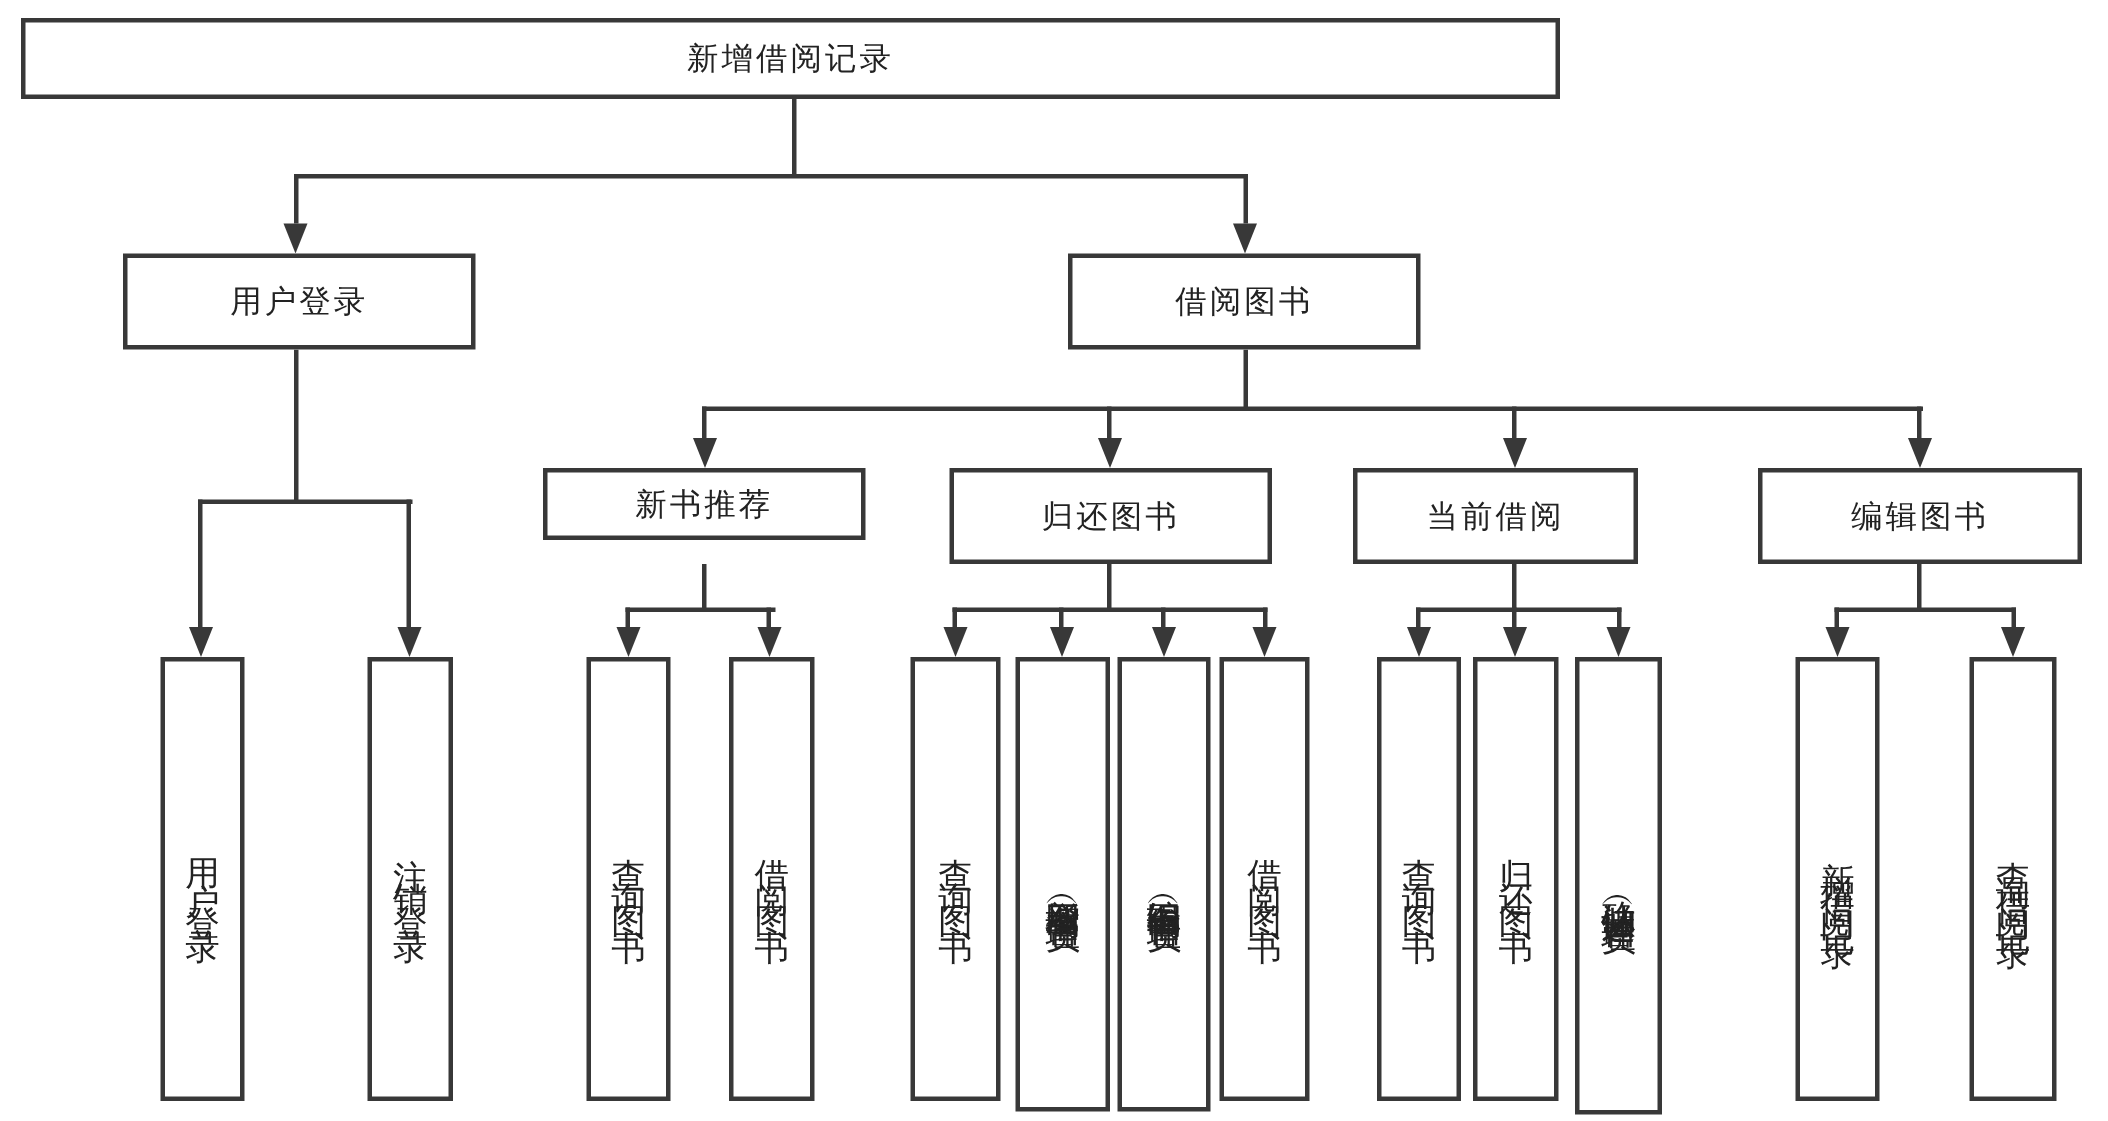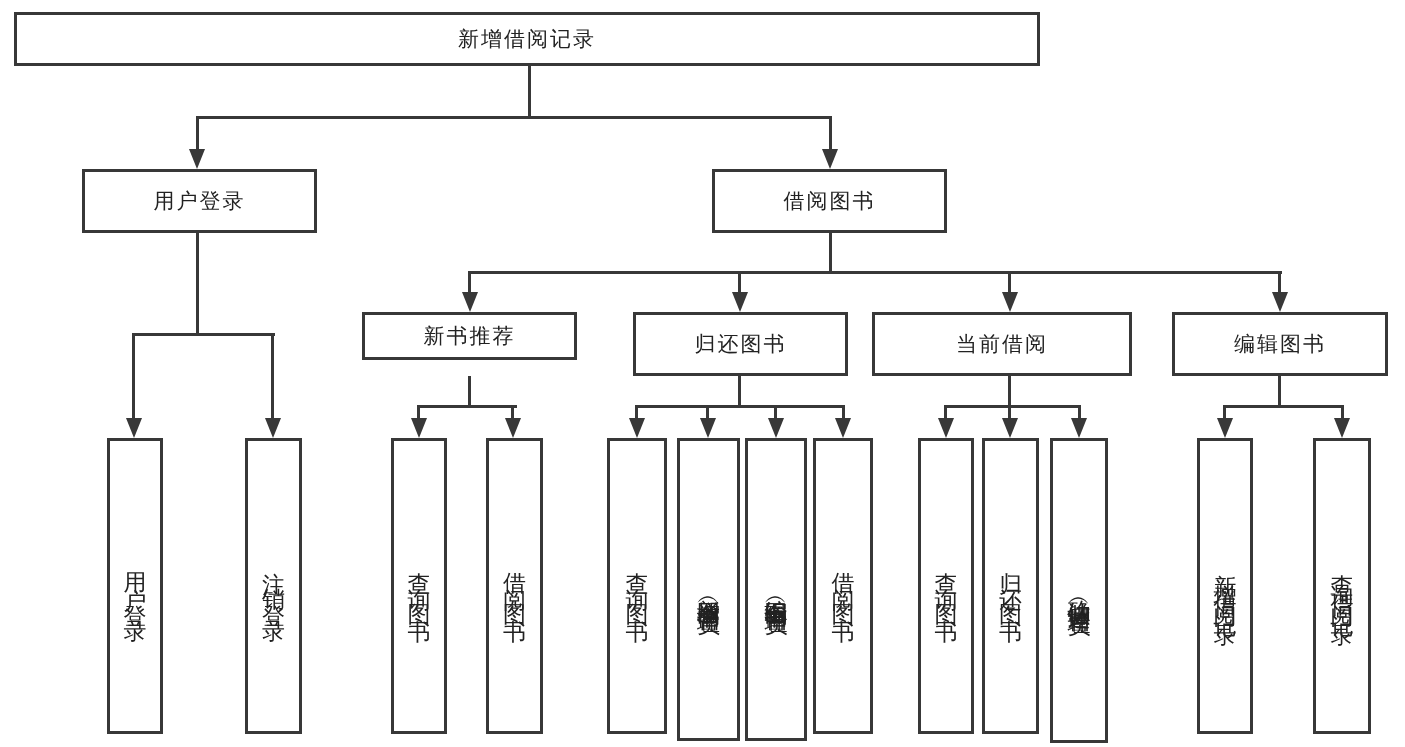--- a/index.html
+++ b/index.html
@@ -117,21 +117,21 @@
   </div>
 
   <div class="node" style="left:362px;top:312px;width:215px;height:48px">
     <span class="hlabel">新书推荐</span>
   </div>
 
   <div class="node" style="left:633px;top:312px;width:215px;height:64px">
     <span class="hlabel">归还图书</span>
   </div>
 
-  <div class="node" style="left:872px;top:312px;width:260px;height:64px">
+  <div class="node" style="left:902px;top:312px;width:190px;height:64px">
     <span class="hlabel">当前借阅</span>
   </div>
 
   <div class="node" style="left:1172px;top:312px;width:216px;height:64px">
     <span class="hlabel">编辑图书</span>
   </div>
 
   <div class="node" style="left:107px;top:438px;width:56px;height:296px">
     <span class="vlabel sp4">用户登录</span>
   </div>

